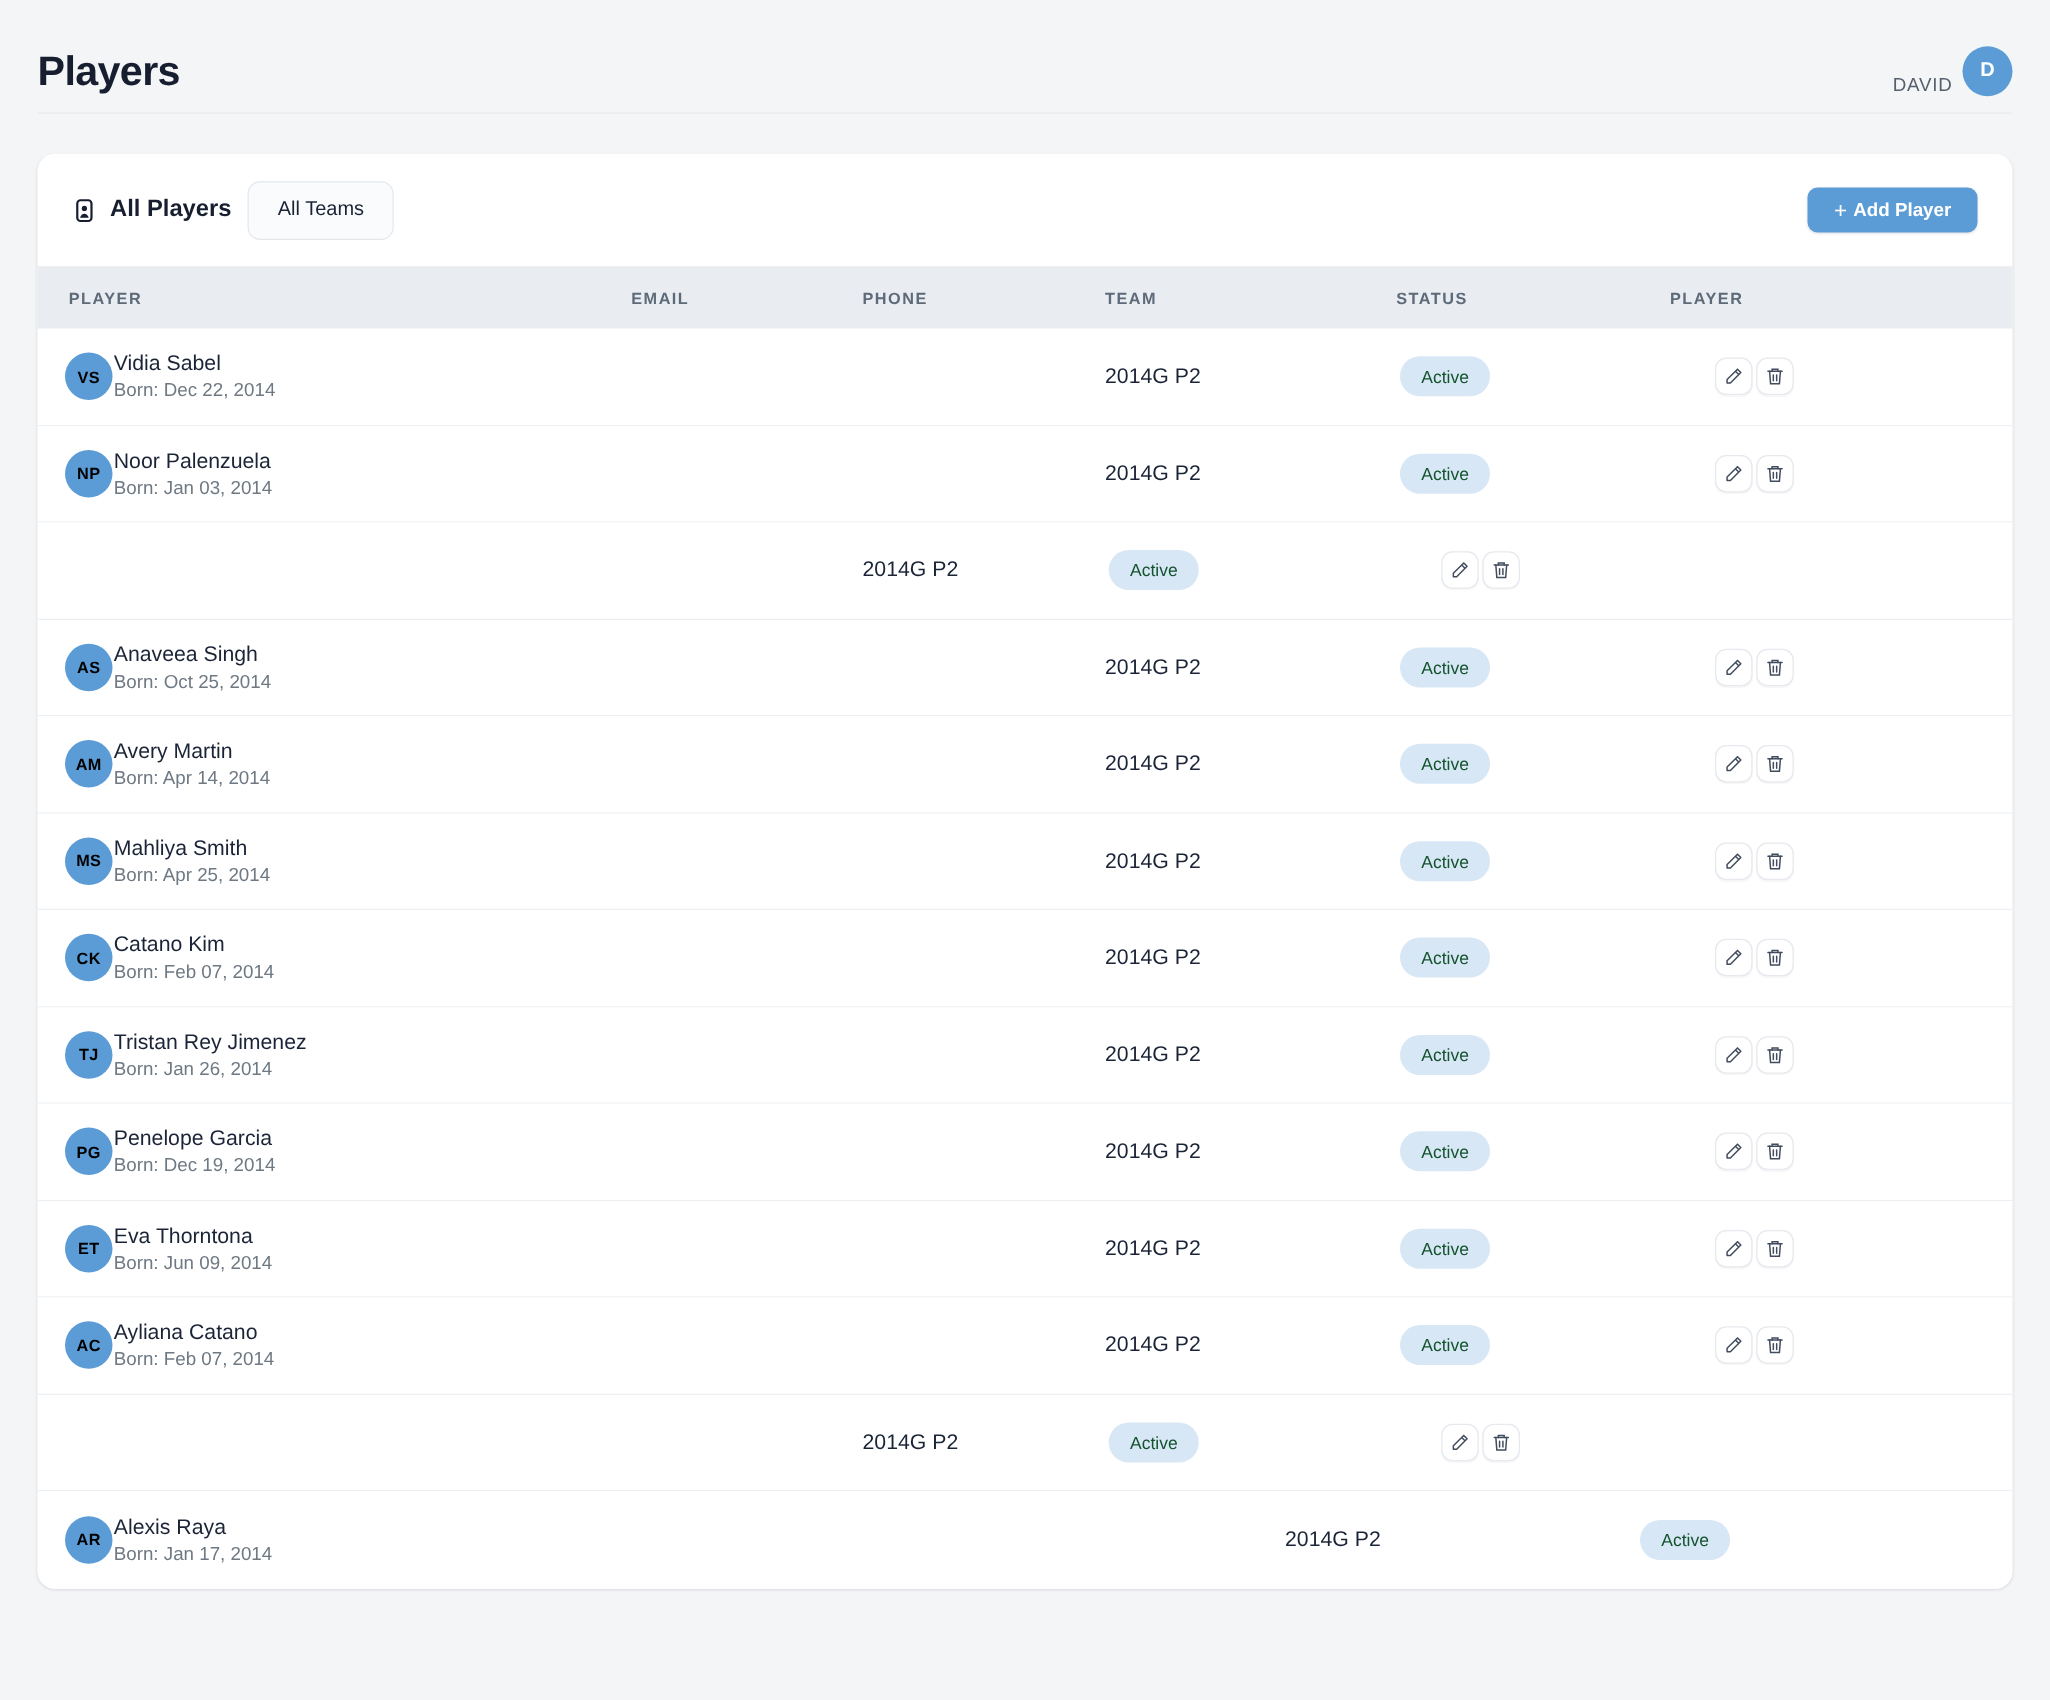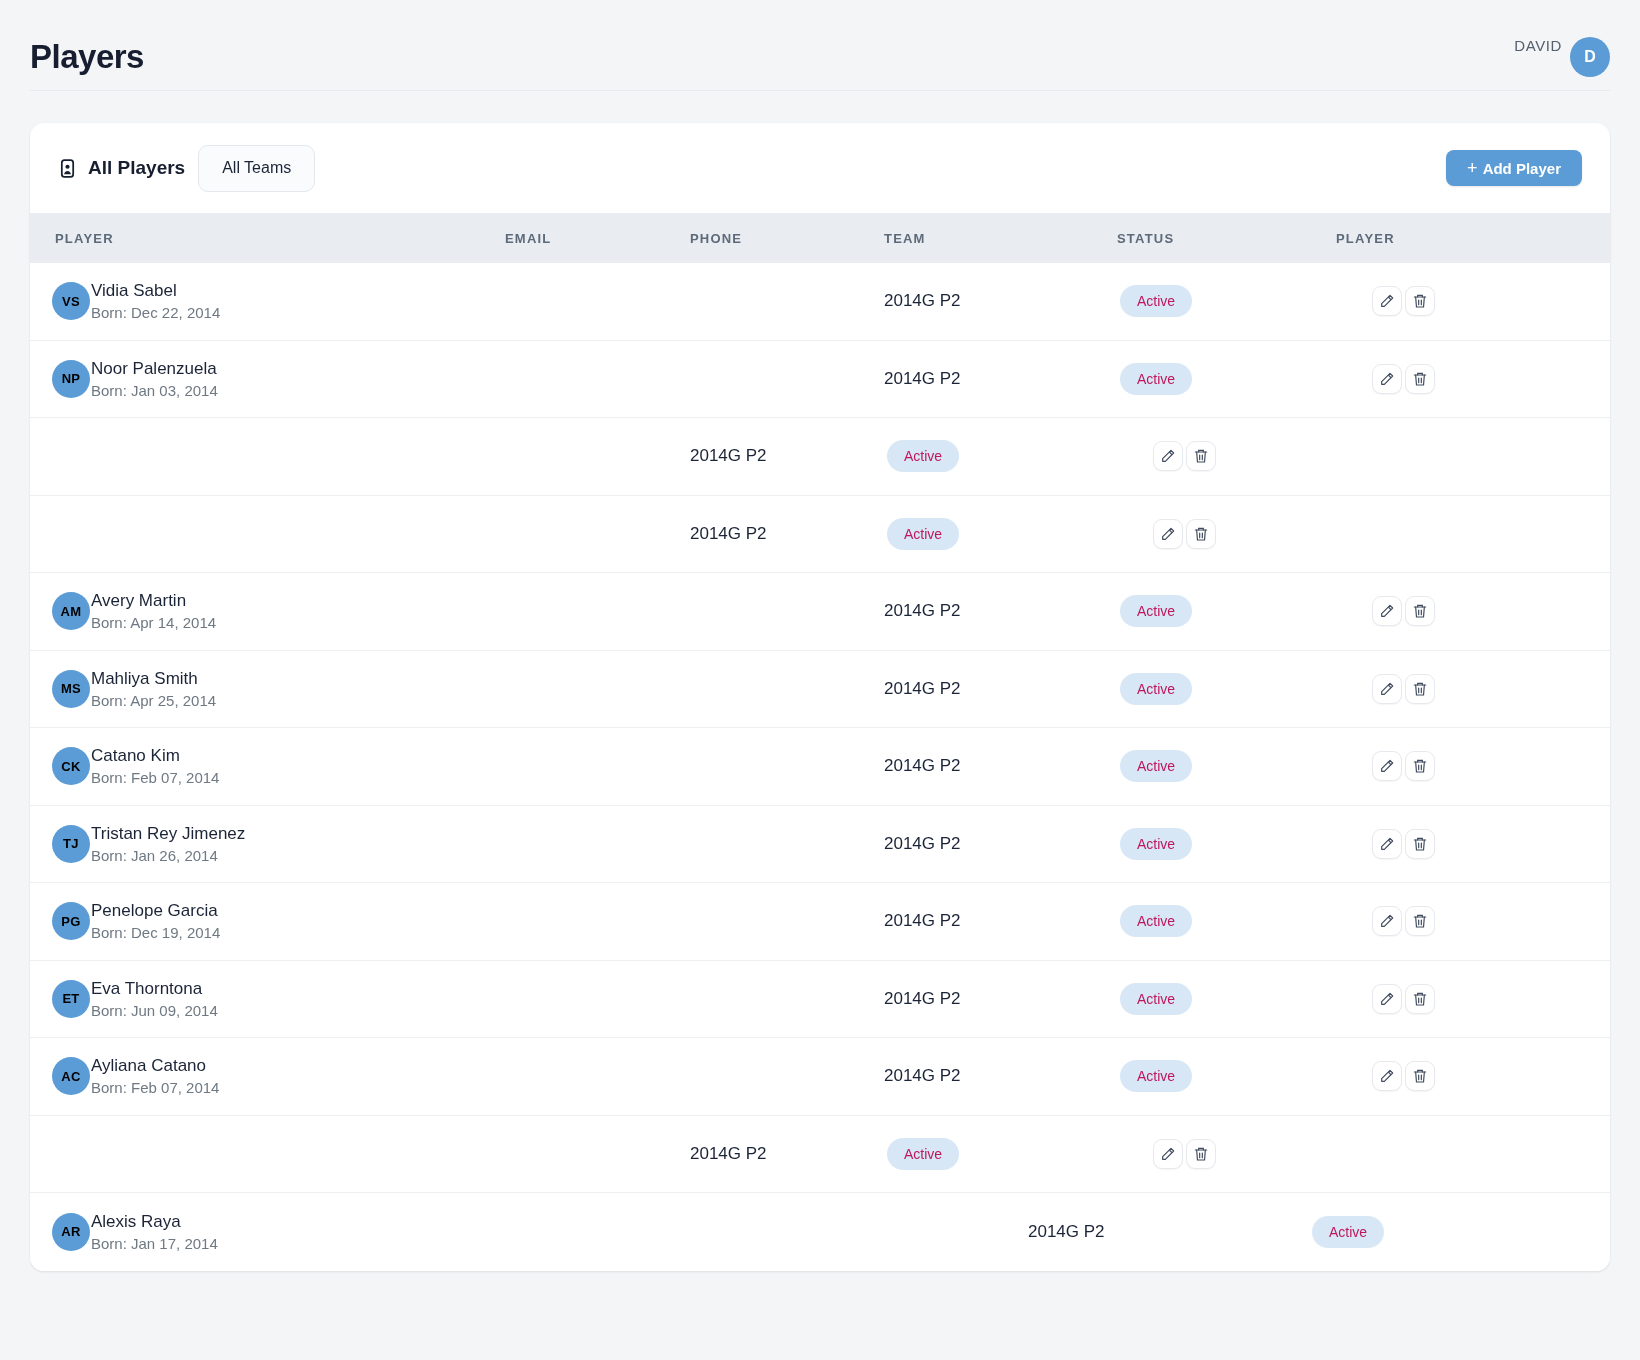--- a/index.html
+++ b/index.html
@@ -20,21 +20,21 @@
     height: 90px;
   }
   .page-title {
     font-size: 33px;
     font-weight: 800;
     letter-spacing: -0.5px;
     color: #161e30;
   }
   .user-menu {
     display: flex;
-    align-items: flex-start;
+    align-items: flex-end;
     gap: 8px;
     cursor: pointer;
   }
   .user-name {
     font-size: 15px;
     letter-spacing: 0.6px;
     color: #55606e;
     font-weight: 500;
   }
   .user-avatar {
@@ -163,21 +163,21 @@
     font-size: 17px;
     font-weight: 500;
     color: #1b2437;
   }
   .status-cell { padding-left: 3px; }
   .status-badge {
     display: inline-block;
     padding: 8px 17px;
     border-radius: 999px;
     background: #d8e7f6;
-    color: #be185d;
+    color: #14532d;
     font-size: 14px;
     font-weight: 500;
   }
   .actions-cell {
     display: flex;
     gap: 3px;
     padding-left: 36px;
   }
   .icon-btn {
     width: 30px; height: 30px;
@@ -329,20 +329,27 @@
               <path d="M8.5 6V3.5h7V6"></path>
               <path d="M5.5 6l1.2 15h10.6L18.5 6"></path>
               <path d="M10 10.5v7M14 10.5v7"></path>
             </svg>
           </span>
         </button>
       </div>
     </div>
 
     <div class="trow">
+      <div class="player-cell">
+        <span class="player-avatar">AS</span>
+        <span class="player-info">
+          <span class="player-name" style="display:block">Anaveea Singh</span>
+          <span class="player-born" style="display:block">Born: Oct 25, 2014</span>
+        </span>
+      </div>
       <div class="email-cell"></div>
       <div class="phone-cell"></div>
       <div class="team-cell">2014G P2</div>
       <div class="status-cell">
         <span class="status-badge">Active</span>
       </div>
       <div class="actions-cell">
         <button class="icon-btn">
           <span>
             <svg width="16" height="16" viewBox="0 0 24 24" fill="none" stroke="#414c5e" stroke-width="1.8" stroke-linejoin="round">

